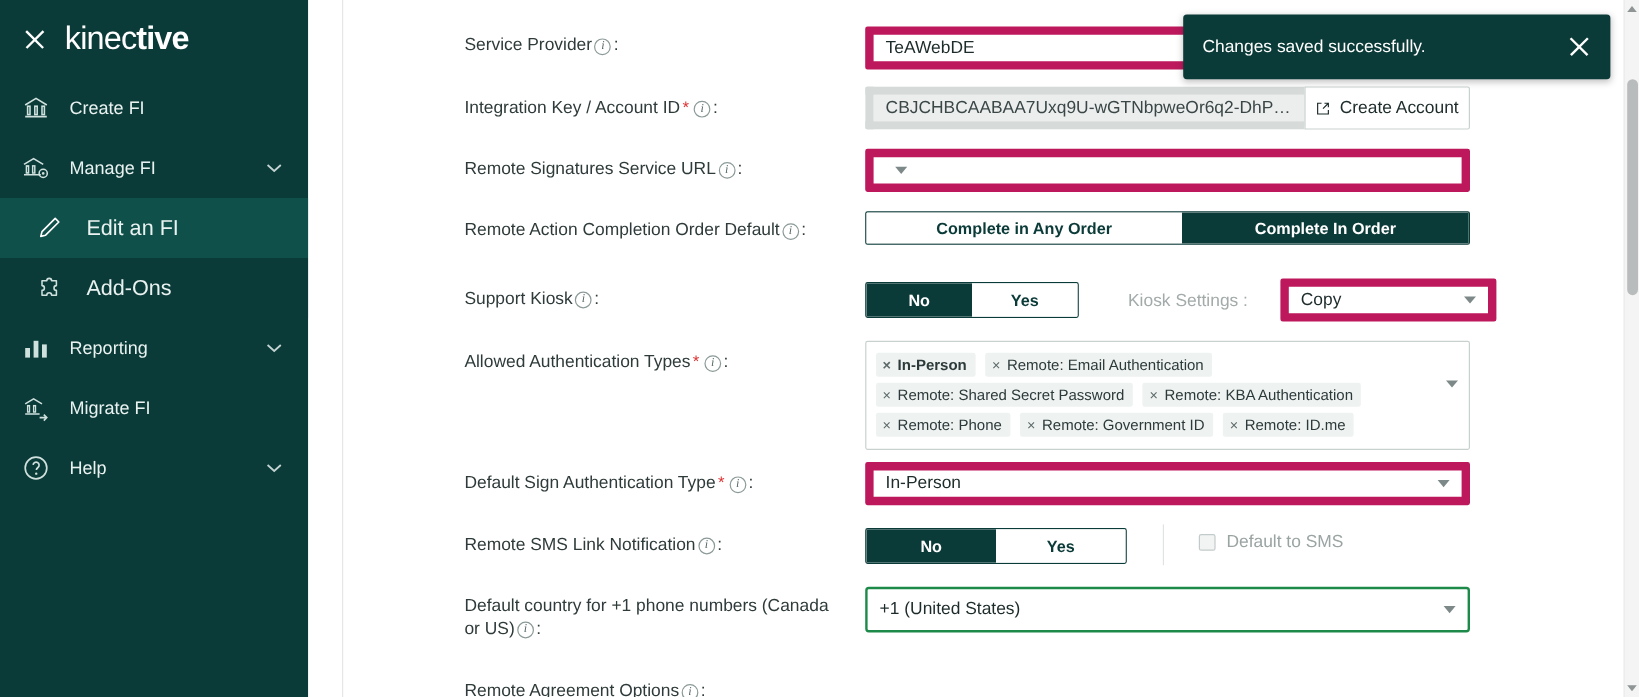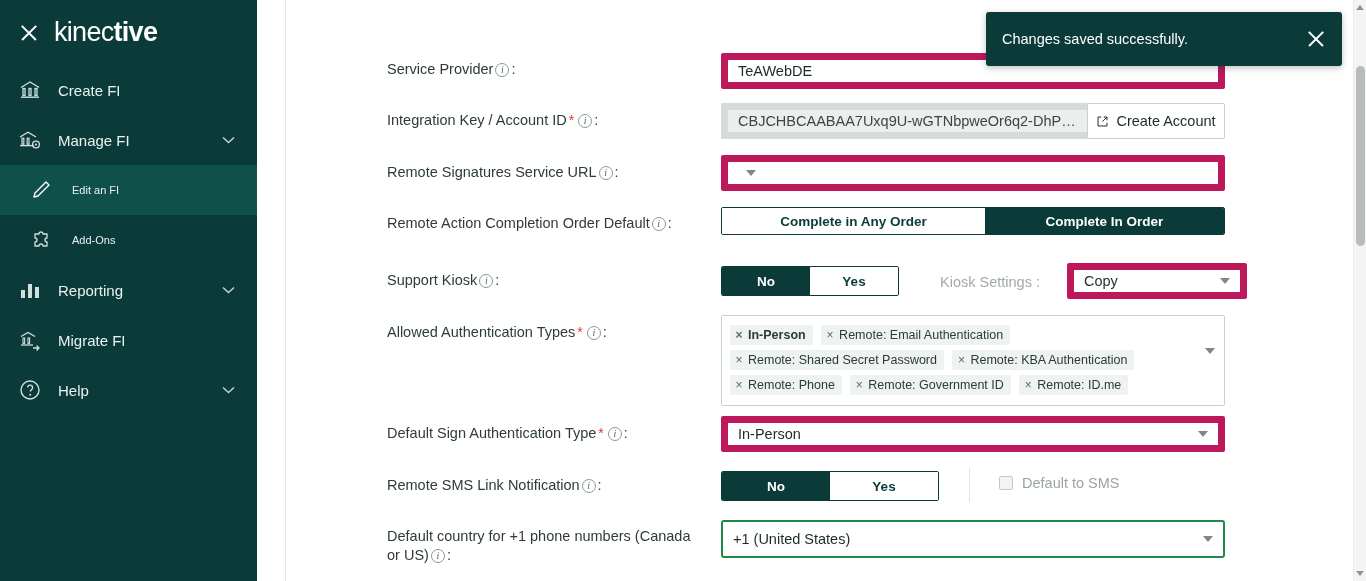--- a/index.html
+++ b/index.html
@@ -61,21 +61,21 @@
   .nav-item .lbl { flex: 1 1 auto; }
   .nav-item .chev {
     margin-right: 22px;
     opacity: .85;
   }
   .nav-item.sub {
     background: #10504a;
     padding-left: 30px;
     gap: 18px;
   }
-  .nav-item.sub .lbl { font-size: 11px; }
+  .nav-item.sub .lbl { font-size: 18px; }
   .icon-sq { width: 24px; height: 24px; flex: 0 0 auto; display:block; }
 
   
   .main {
     position: absolute; left: 257px; top: 0;
     width: 1109px; height: 581px;
     background: #ffffff;
   }
   .gutter {
     position: absolute; left: 0; top: 0;
@@ -85,21 +85,20 @@
   }
   .form {
     position: absolute; left: 30px; top: 0;
     width: 1063px; height: 581px;
   }
 
   .row {
     position: absolute;
     left: 0;
     width: 1020px;
-    margin-top: 31px;
   }
   .label {
     position: absolute;
     left: 100px;
     font-size: 14.5px;
     color: #2f3b3a;
     line-height: 19px;
     width: 300px;
   }
   .label .req { color: #d33; font-size: 14px; padding: 0 2px; }

